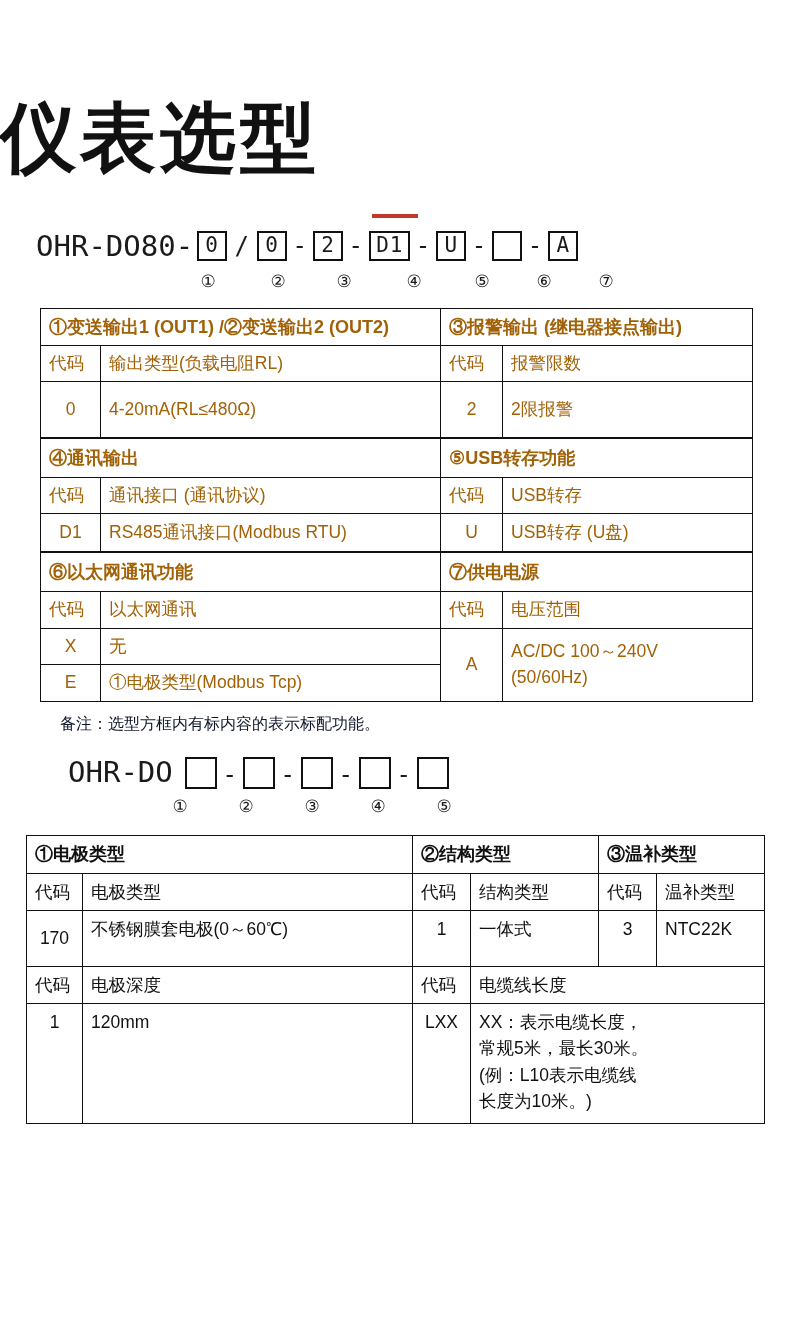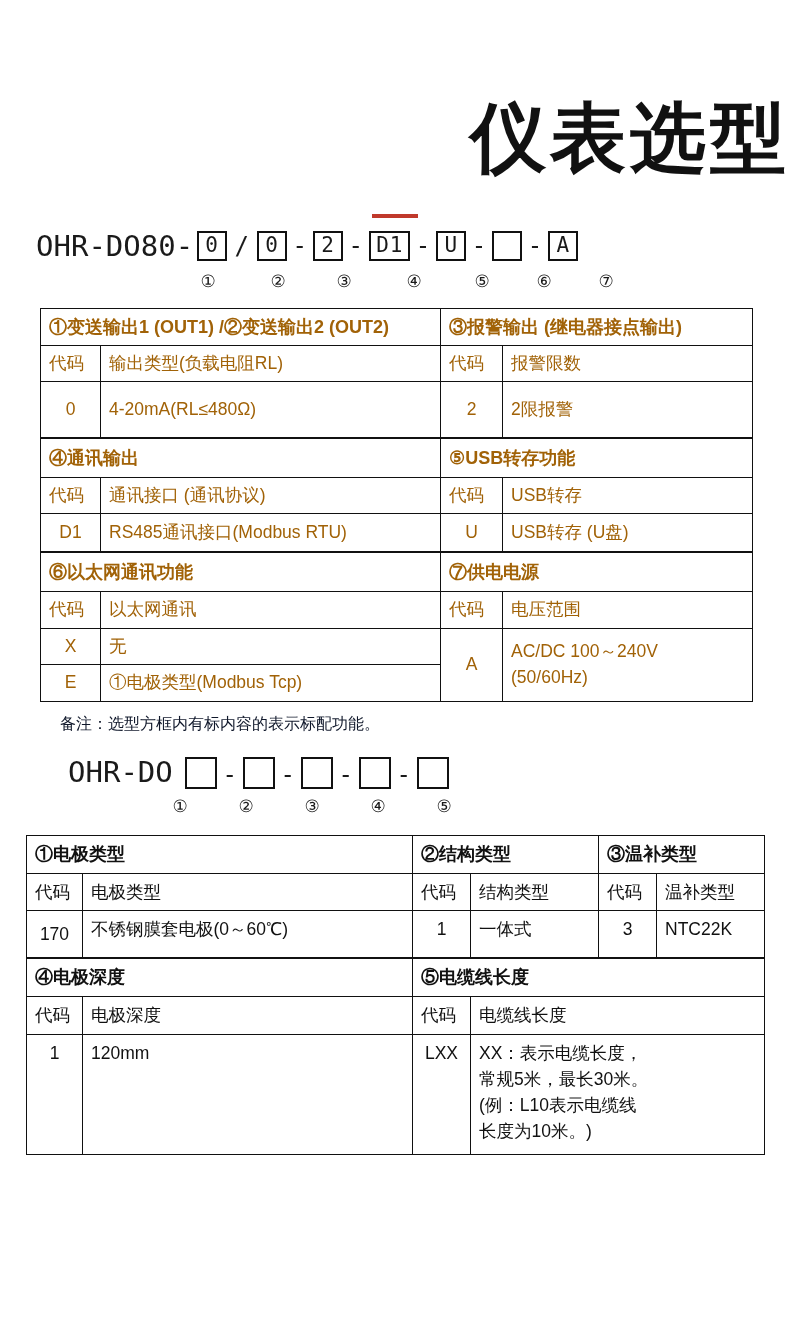--- a/index.html
+++ b/index.html
@@ -17,21 +17,21 @@
   }
   .page {
     width: 790px;
     height: 1321px;
     position: relative;
     box-sizing: border-box;
   }
 
   
   .title {
-    text-align: right;
+    text-align: left;
     font-size: 76px;
     font-weight: bold;
     letter-spacing: 4px;
     color: #111111;
     padding-top: 96px;
     line-height: 1.1;
     font-family: "DejaVu Sans", sans-serif;
   }
   .title-rule {
     width: 46px;
@@ -329,31 +329,27 @@
         <td class="hdr" colspan="2">③温补类型</td>
       </tr>
       <tr>
         <td>代码</td>
         <td>电极类型</td>
         <td>代码</td>
         <td>结构类型</td>
         <td>代码</td>
         <td>温补类型</td>
       </tr>
-      <tr style="height:48px">
+      <tr style="height:56px">
         <td class="ctr vmid">170</td>
         <td>不锈钢膜套电极(0～60℃)</td>
         <td class="ctr">1</td>
         <td>一体式</td>
         <td class="ctr">3</td>
         <td>NTC22K</td>
-      </tr>
-      <tr style="height:38px">
-        <td class="hdr thick-top vmid" colspan="2">④电极深度</td>
-        <td class="hdr thick-top vmid" colspan="4">⑤电缆线长度</td>
       </tr>
       <tr>
         <td>代码</td>
         <td>电极深度</td>
         <td colspan="1">代码</td>
         <td colspan="3">电缆线长度</td>
       </tr>
       <tr style="height:120px">
         <td class="ctr">1</td>
         <td>120mm</td>

